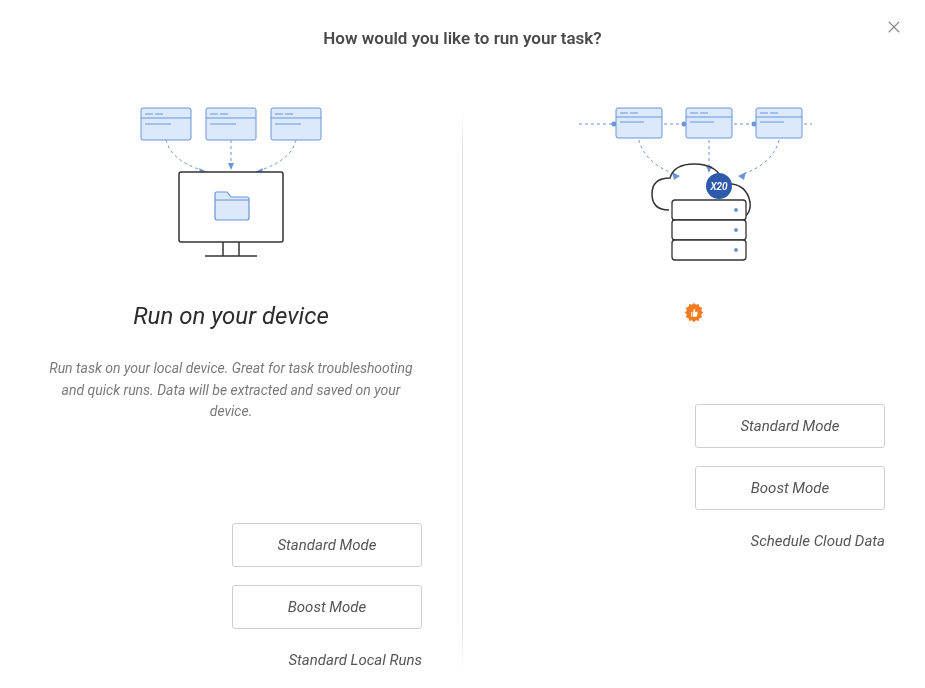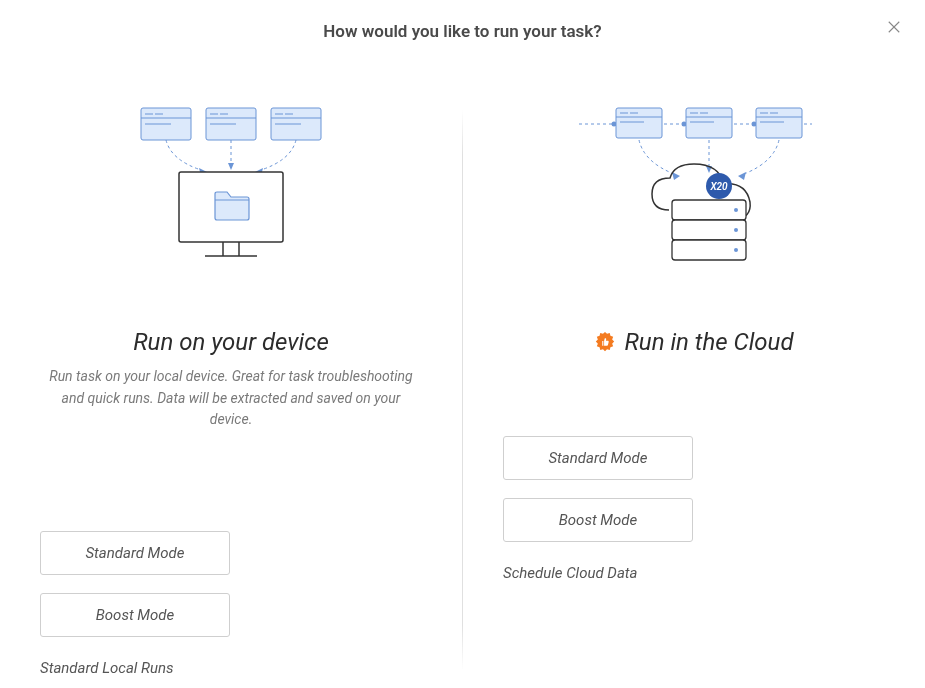--- a/index.html
+++ b/index.html
@@ -6,21 +6,21 @@
   body {
     font-family: -apple-system, BlinkMacSystemFont, "Segoe UI", Roboto, Helvetica, Arial, sans-serif;
     background: #fff;
     width: 925px;
     height: 688px;
     position: relative;
     color: #333;
   }
   .header {
     text-align: center;
-    padding-top: 21px;
+    padding-top: 28px;
   }
   .header h1 {
     font-size: 17px;
     font-weight: 600;
     color: #4a4a4a;
   }
   .close-btn {
     position: absolute;
     top: 18px;
     right: 22px;
@@ -56,42 +56,42 @@
     height: 170px;
     display:flex;
     align-items:center;
     justify-content:center;
   }
   .title-row {
     display: flex;
     align-items: center;
     justify-content: center;
     gap: 8px;
-    margin-top: 58px;
+    margin-top: 32px;
   }
   .title-row h2 {
     font-size: 24px;
     font-weight: 400;
     color: #2c2c2c;
   }
   .desc {
-    margin-top: 10px;
+    margin-top: 28px;
     font-size: 14px;
     line-height: 1.55;
     color: #7a7a7a;
     text-align: center;
     max-width: 400px;
   }
   .buttons {
     margin-top: auto;
     margin-bottom: 0;
     width: 100%;
     display:flex;
     flex-direction:column;
-    align-items:flex-start;
+    align-items:flex-end;
     gap: 18px;
     position: relative;
   }
   .col .buttons { margin-top: 80px; }
   .col-left .buttons { margin-top: 100px; }
   .btn {
     width: 190px;
     height: 44px;
     border: 1px solid #cfcfcf;
     border-radius: 3px;
@@ -262,21 +262,20 @@
       </svg>
     </div>
 
     <div class="title-row">
       <span class="badge-icon">
         <svg viewBox="0 0 24 24" width="22" height="22">
           <path fill="#f47b20" d="M12 1 L14.2 3.1 L17.2 2.2 L17.9 5.3 L20.9 6.3 L19.8 9.2 L22 11.5 L19.8 13.8 L20.9 16.7 L17.9 17.7 L17.2 20.8 L14.2 19.9 L12 22 L9.8 19.9 L6.8 20.8 L6.1 17.7 L3.1 16.7 L4.2 13.8 L2 11.5 L4.2 9.2 L3.1 6.3 L6.1 5.3 L6.8 2.2 L9.8 3.1 Z"></path>
           <path fill="#fff" d="M9 11 h1.2 v5 H9 z M11 16 h3.2 c.5 0 .9-.3 1-.8 l.8-3.2 c.15-.7-.35-1.3-1-1.3 h-2 l.3-1.6 c.1-.6-.35-1.1-.95-1.1-.3 0-.58.15-.76.4 L11 11 z"></path>
         </svg>
       </span>
-      <h2>Run in the Cloud</h2>
     </div>
 
 
     <div class="buttons">
       <div class="btn">
         <span>Standard Mode</span>
       </div>
       <div class="btn">
         <span>Boost Mode</span>
       </div>

